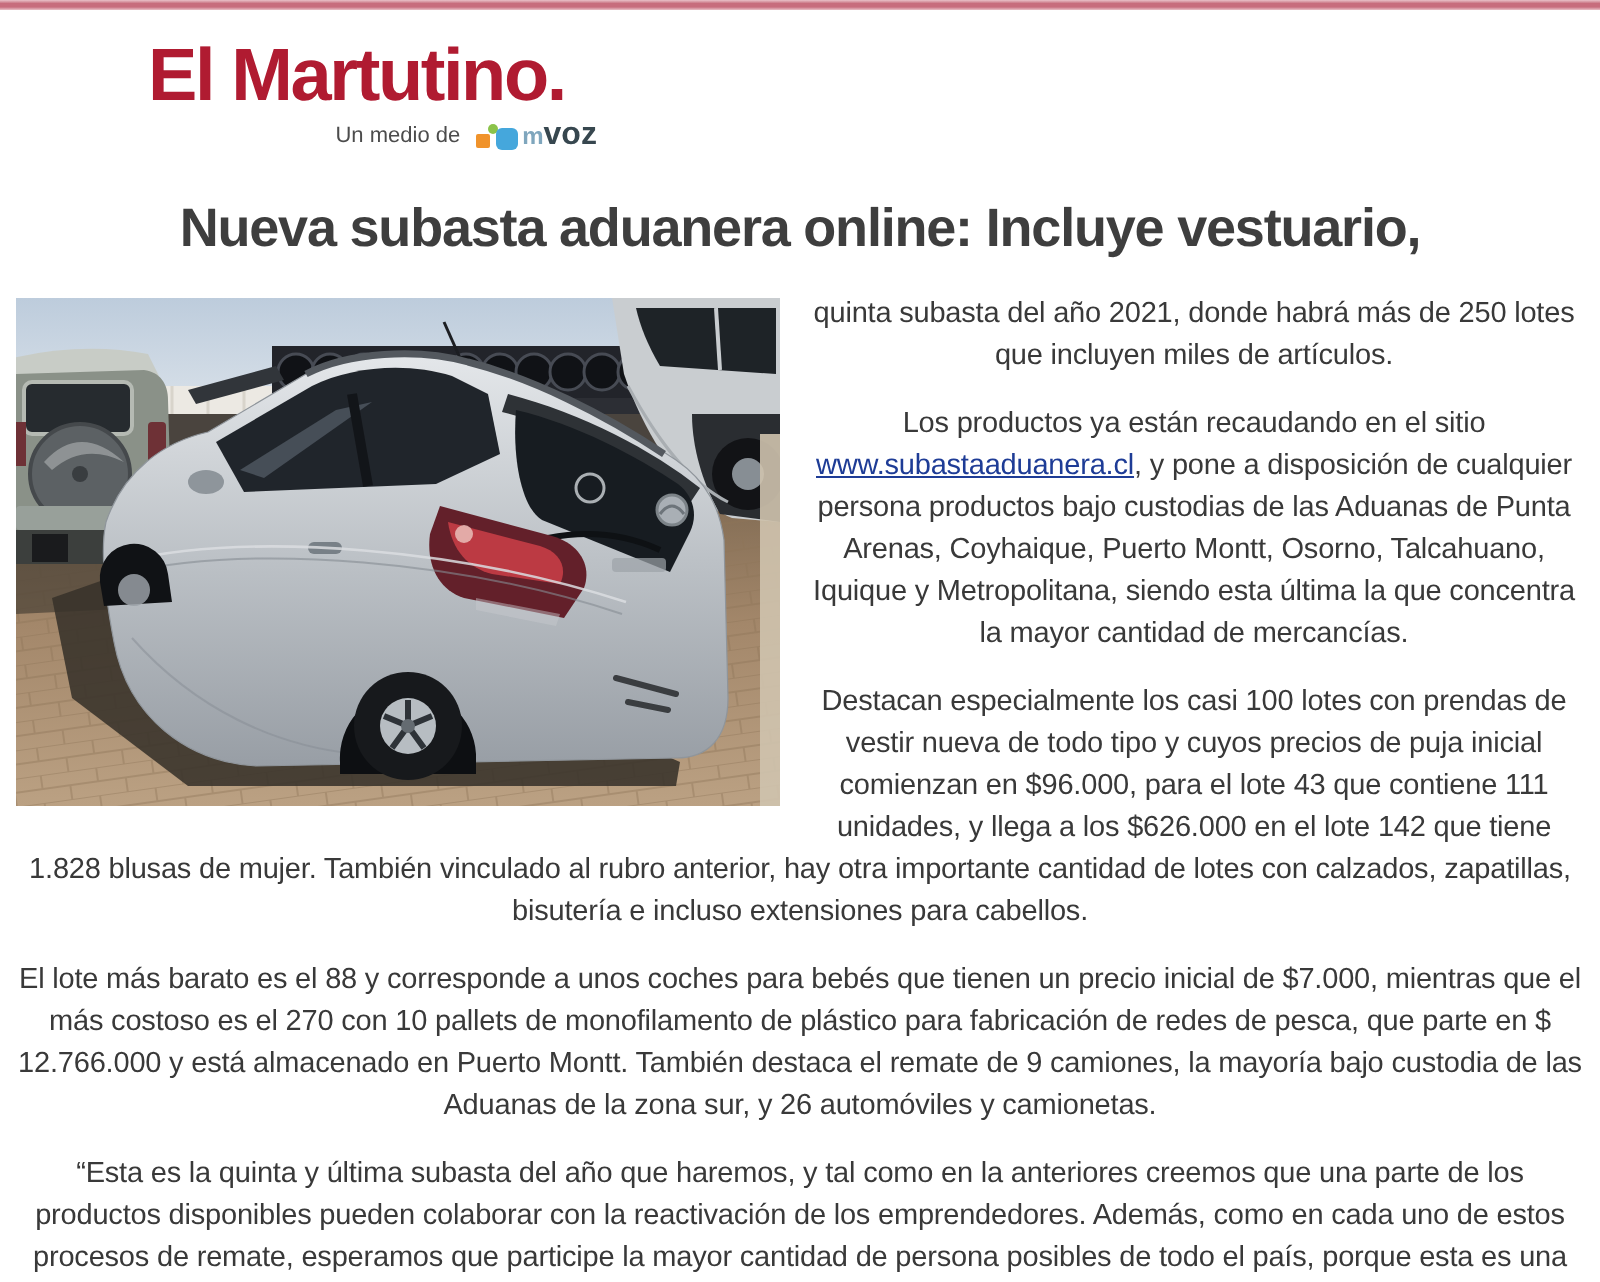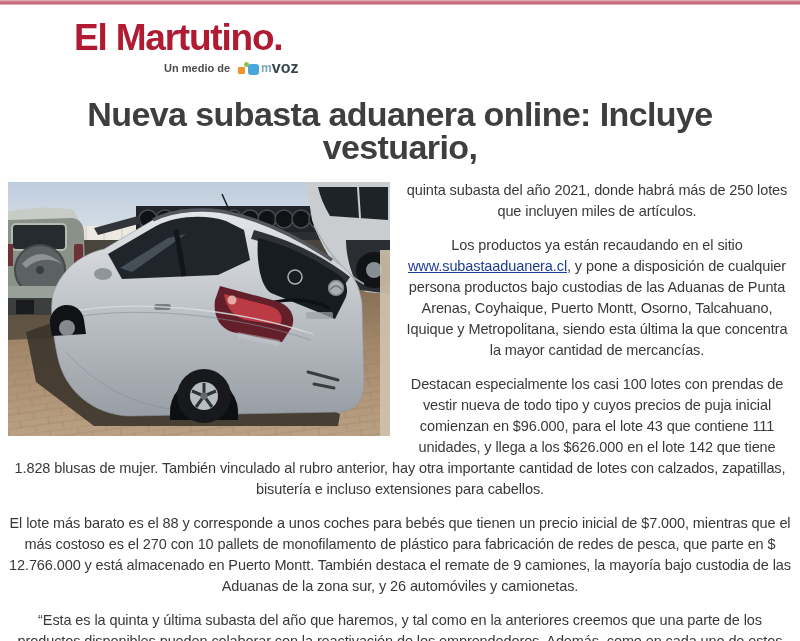--- a/index.html
+++ b/index.html
@@ -16,31 +16,31 @@
   }
   .logo-block{display:inline-block;margin:13px 0 0 74px;}
   .site-logo{
     font-size:37px;font-weight:700;letter-spacing:-1.2px;
     color:#b01b31;line-height:40px;cursor:pointer;
   }
   .tagline-row{
     display:flex;justify-content:flex-end;align-items:center;
     gap:4px;margin:1px -16px 0 0;
   }
-  .tagline{font-size:11px;font-weight:700;color:#4c4c4c;padding-left:36px;}
+  .tagline{font-size:11px;font-weight:400;color:#4c4c4c;padding-left:36px;}
   .mivoz{display:inline-flex;align-items:center;position:relative;margin-left:4px;}
   .mv-orange{width:7px;height:7px;background:#f0932b;border-radius:1px;display:inline-block;margin-top:4px;}
   .mv-green{width:5px;height:5px;background:#8bc34a;border-radius:50%;display:inline-block;margin-bottom:7px;margin-left:-1px;}
   .mv-blue{width:11px;height:11px;background:#45a7dc;border-radius:3px;display:inline-block;margin-left:-1px;margin-top:2px;}
   .mv-m{font-size:12px;font-weight:700;color:#7fa6bd;margin-left:2px;}
   .mv-voz{font-size:16px;font-weight:800;color:#37474f;}
   h1.headline{
     margin:21px 18px 0;
     text-align:center;
-    font-size:34px;line-height:33px;font-weight:700;
+    font-size:27px;line-height:33px;font-weight:700;
     letter-spacing:-0.6px;color:#3e3e3e;
   }
   .article-body{
     margin:16px 8px 0;
     font-size:14.5px;line-height:21px;letter-spacing:-0.1px;
     color:#393939;
   }
   .photo{
     float:left;
     width:382px;height:254px;

